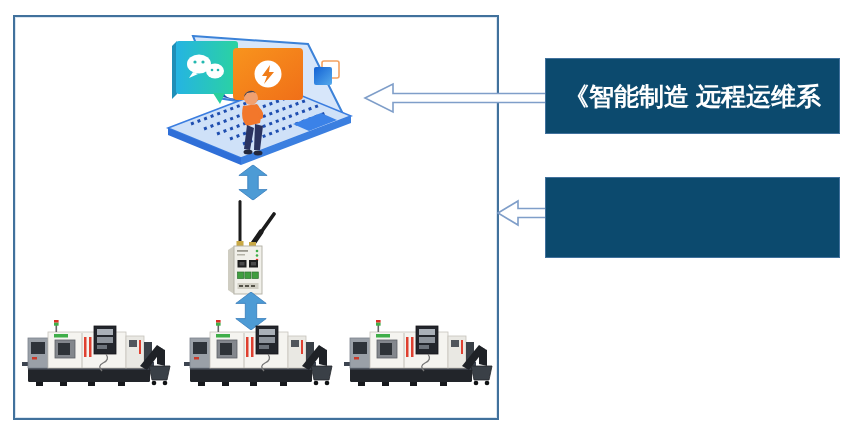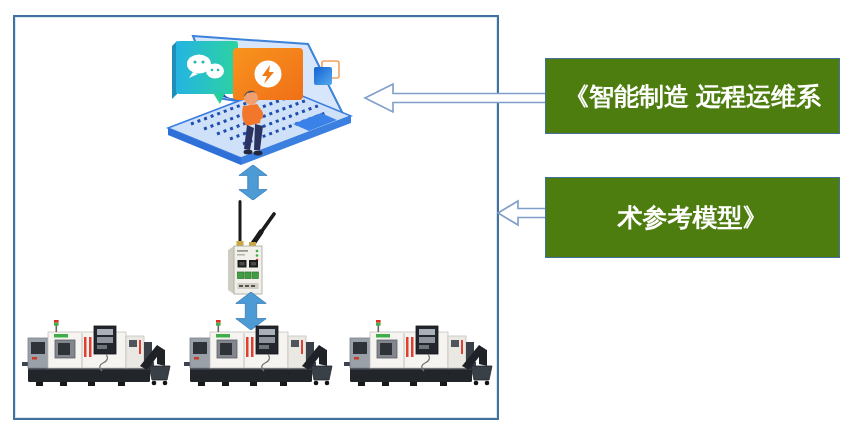--- a/index.html
+++ b/index.html
@@ -6,21 +6,21 @@
   .stage{
     position:relative;width:856px;height:428px;background:#ffffff;overflow:hidden;
     font-family:"Liberation Sans","DejaVu Sans",sans-serif;
   }
   .abs{position:absolute;}
   .main-box{
     left:13px;top:15px;width:482px;height:401px;
     border:2px solid #41719C;background:#ffffff;box-shadow:inset 0 0 0 1px #dbe6f1;
   }
   .callout{
-    width:293px;background:#4d7c0f;border:1px solid #41719C;
+    width:293px;background:#0c4a6e;border:1px solid #41719C;
     display:flex;flex-direction:column;align-items:center;justify-content:center;
     color:#ffffff;font-weight:bold;font-size:25px;line-height:33px;text-align:center;
     letter-spacing:0px;
   }
   .callout span{display:block;white-space:nowrap;}
   svg{display:block;}
 </style>
 </head>
 <body>
 
@@ -206,16 +206,15 @@
 
   <svg class="abs" style="left:496px;top:198px" width="51" height="30" viewBox="0 0 51 30">
     <path d="M2,15 L22,3 L22,10.5 L50,10.5 L50,19.5 L22,19.5 L22,27 Z" fill="#ffffff" stroke="#7F9EC9" stroke-width="1.6" stroke-linejoin="miter"></path>
   </svg>
 
   <div class="abs callout" style="left:545px;top:58px;height:74px">
     <span>《智能制造 远程运维系</span>
   </div>
 
   <div class="abs callout" style="left:545px;top:177px;height:79px">
-    <span>术参考模型》</span>
   </div>
 
 </div>
 
 </body></html>

